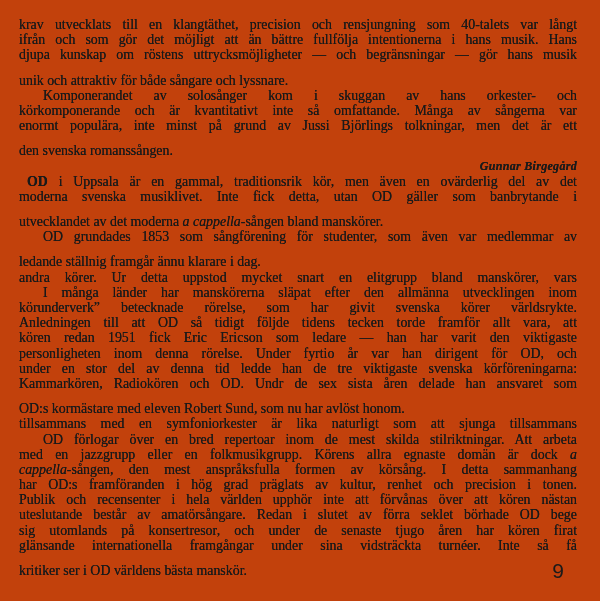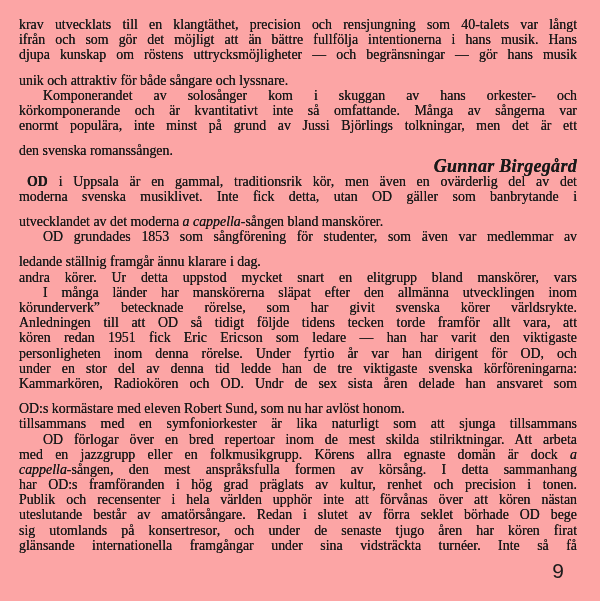--- a/index.html
+++ b/index.html
@@ -4,21 +4,21 @@
 <style>
   html, body {
     margin: 0;
     padding: 0;
     background: #e8e8e6;
   }
   .page {
     position: relative;
     width: 600px;
     height: 601px;
-    background: #fca5a5;
+    background: #c2410c;
     color: #1a1a1a;
     font-family: "Liberation Serif", "DejaVu Serif", serif;
     overflow: hidden;
   }
   .textblock {
     position: absolute;
     left: 19px;
     top: 17px;
     width: 558px;
   }
@@ -40,21 +40,21 @@
     text-indent: 24px;
   }
   .tline strong { font-weight: 700; margin-left: 8px; }
   .tline i { }
   .sig {
     height: 15.2px;
     line-height: 15.2px;
     text-align: right;
     font-weight: 700;
     font-style: italic;
-    font-size: 18px;
+    font-size: 12px;
     letter-spacing: 0.3px;
     text-shadow: 0 0 0.35px currentColor;
   }
   .folio {
     position: absolute;
     right: 36px;
     top: 560px;
     font-family: "Liberation Sans", "DejaVu Sans", sans-serif;
     font-size: 21px;
     line-height: 1;
@@ -109,18 +109,19 @@
     <div>
       <div class="tline">tillsammans med en symfoniorkester är lika naturligt som att sjunga tillsammans</div>
       <div class="tline ind">OD förlogar över en bred repertoar inom de mest skilda stilriktningar. Att arbeta</div>
       <div class="tline"><span>med en jazzgrupp eller en folkmusikgrupp. Körens allra egnaste domän är dock</span> <i>a</i></div>
       <div class="tline"><i>cappella</i><span>-sången, den mest anspråksfulla formen av körsång. I detta sammanhang</span></div>
       <div class="tline">har OD:s framföranden i hög grad präglats av kultur, renhet och precision i tonen.</div>
       <div class="tline">Publik och recensenter i hela världen upphör inte att förvånas över att kören nästan</div>
       <div class="tline">uteslutande består av amatörsångare. Redan i slutet av förra seklet börhade OD bege</div>
       <div class="tline">sig utomlands på konsertresor, och under de senaste tjugo åren har kören firat</div>
       <div class="tline">glänsande internationella framgångar under sina vidsträckta turnéer. Inte så få</div>
+      <div class="tline lastline">kritiker ser i OD världens bästa manskör.</div>
     </div>
 
   </div>
 
   <div class="folio">9</div>
 </div>
 
 </body></html>

